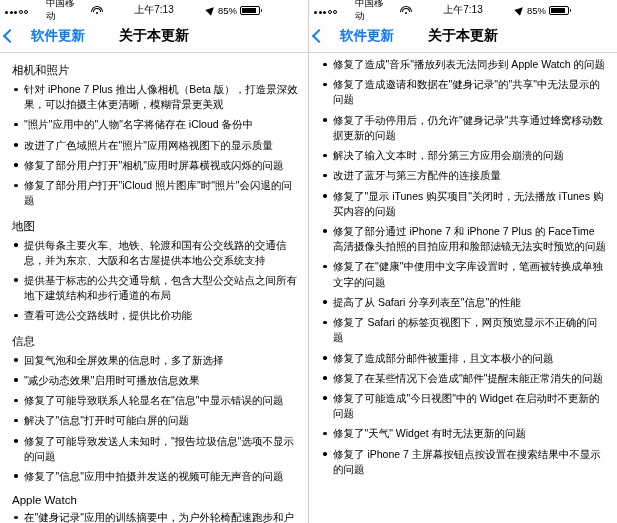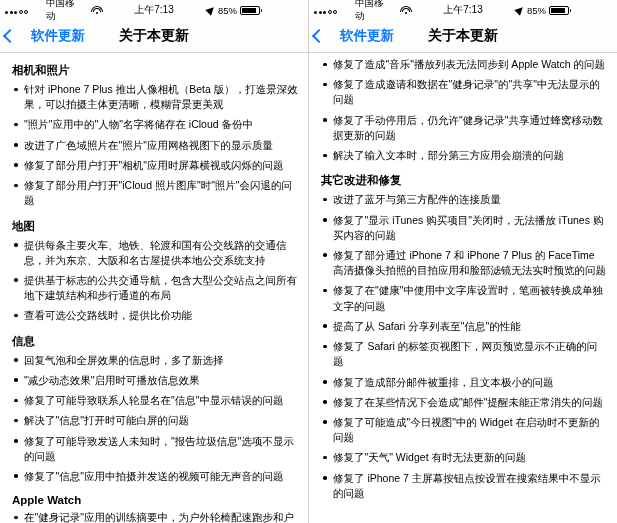--- a/index.html
+++ b/index.html
@@ -173,21 +173,21 @@
   .content {
     padding: 8px 10px 0 10px;
     box-sizing: border-box;
     height: 470px;
     overflow: hidden;
   }
   .content.scrolled { padding-top: 4px; }
 
   .sec-title {
     font-size: 11.5px;
-    font-weight: bold;
+    font-weight: normal;
     margin: 10px 0 4px 2px;
     color: #000;
   }
   .sec-title.first { margin-top: 2px; }
 
   ul.bullets {
     list-style: none;
     margin: 0;
     padding: 0;
   }
@@ -326,21 +326,20 @@
 
     <div class="content scrolled">
 
       <ul class="bullets">
         <li>修复了造成"音乐"播放列表无法同步到 Apple Watch 的问题</li>
         <li>修复了造成邀请和数据在"健身记录"的"共享"中无法显示的问题</li>
         <li>修复了手动停用后，仍允许"健身记录"共享通过蜂窝移动数据更新的问题</li>
         <li>解决了输入文本时，部分第三方应用会崩溃的问题</li>
       </ul>
 
-      <div class="sec-title">其它改进和修复</div>
       <ul class="bullets">
         <li>改进了蓝牙与第三方配件的连接质量</li>
         <li>修复了"显示 iTunes 购买项目"关闭时，无法播放 iTunes 购买内容的问题</li>
         <li>修复了部分通过 iPhone 7 和 iPhone 7 Plus 的 FaceTime 高清摄像头拍照的目拍应用和脸部滤镜无法实时预览的问题</li>
         <li>修复了在"健康"中使用中文字库设置时，笔画被转换成单独文字的问题</li>
         <li>提高了从 Safari 分享列表至"信息"的性能</li>
         <li>修复了 Safari 的标签页视图下，网页预览显示不正确的问题</li>
         <li>修复了造成部分邮件被重排，且文本极小的问题</li>
         <li>修复了在某些情况下会造成"邮件"提醒未能正常消失的问题</li>
         <li>修复了可能造成"今日视图"中的 Widget 在启动时不更新的问题</li>

